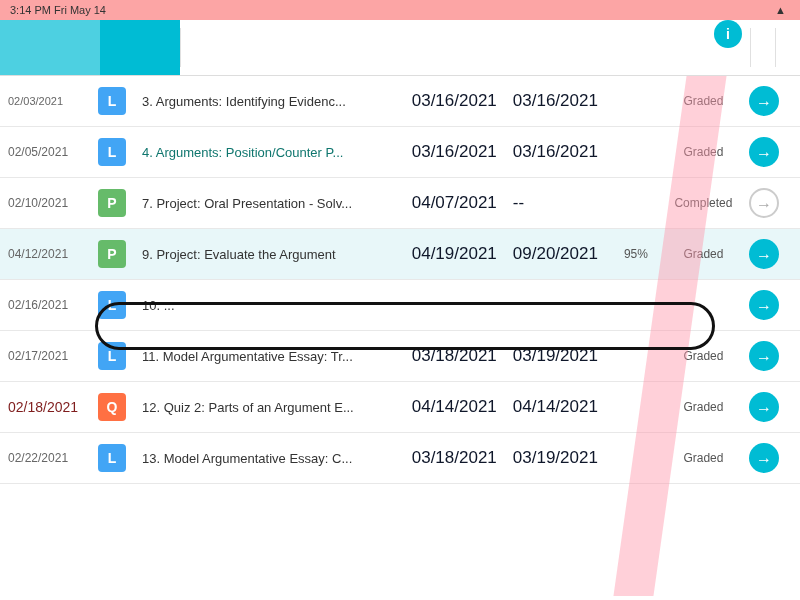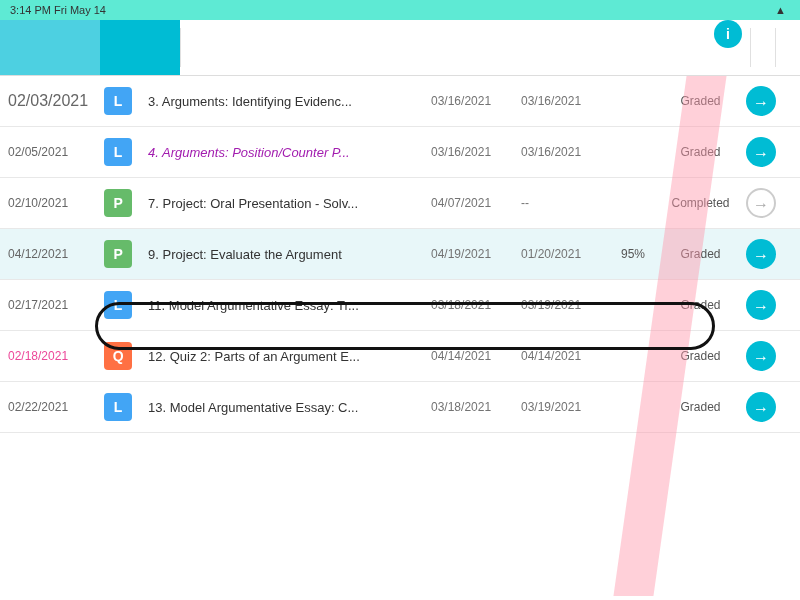--- a/index.html
+++ b/index.html
@@ -1,20 +1,20 @@
 <!DOCTYPE html>
 <html><head>
   <meta charset="utf-8">
   <style>
     * { box-sizing: border-box; margin: 0; padding: 0; }
     body { font-family: -apple-system, BlinkMacSystemFont, 'Helvetica Neue', Arial, sans-serif; background: #f0f0f0; width: 800px; height: 600px; overflow: hidden; }
 
     
     .status-bar {
-      background: #5eead4;
+      background: #fca5a5;
       height: 20px;
       display: flex;
       align-items: center;
       justify-content: space-between;
       padding: 0 10px;
       font-size: 11px;
       color: #333;
     }
     .status-bar-center { position: absolute; left: 50%; transform: translateX(-50%); font-size: 11px; color: #555; }
     .status-bar-right { display: flex; gap: 4px; align-items: center; font-size: 11px; }
@@ -107,21 +107,21 @@
     .type-badge {
       width: 28px; height: 28px;
       border-radius: 4px;
       display: flex; align-items: center; justify-content: center;
       color: #fff; font-weight: 700; font-size: 14px;
       flex-shrink: 0;
     }
     .badge-L { background: #42a5f5; }
     .badge-Q { background: #ff7043; }
     .badge-P { background: #66bb6a; }
-    .date-col { color: #737373; font-size: 12px; width: 90px; }
+    .date-col { color: #0f172a; font-size: 17px; width: 90px; }
     .score-col { color: #555; font-size: 12px; width: 60px; text-align: center; }
     .status-col { color: #555; font-size: 12px; width: 75px; text-align: center; }
     .arrow-btn {
       width: 30px; height: 30px;
       background: #00bcd4;
       border-radius: 50%;
       display: flex; align-items: center; justify-content: center;
       color: #fff; font-size: 16px;
       cursor: pointer;
     }
@@ -188,39 +188,39 @@
   <div class="nav-divider"></div>
   <div class="nav-section-label"></div>
   <div class="nav-divider"></div>
   <div class="nav-question-label"></div>
 </div>
 
 <div class="table-container">
   <table>
     <tbody id="table-body">
         <tr>
-    <td style="font-size:16px;color:#666;">02/03/2021</td>
+    <td style="font-size:11px;color:#666;">02/03/2021</td>
     <td class="badge-cell">
       <div class="type-badge badge-L">L</div>
     </td>
     <td class="name-cell" style="color:#333;max-width:210px;overflow:hidden;text-overflow:ellipsis;white-space:nowrap;">3. Arguments: Identifying Evidenc...</td>
     <td class="date-col">03/16/2021</td>
     <td class="date-col">03/16/2021</td>
     <td class="score-col"></td>
     <td class="status-col">Graded</td>
     <td>
             <div class="arrow-btn">→</div>
           </td>
   </tr>
         <tr>
     <td style="font-size:12px;color:#666;">02/05/2021</td>
     <td class="badge-cell">
       <div class="type-badge badge-L">L</div>
     </td>
-    <td class="name-cell" style="color:#a21caf;max-width:210px;overflow:hidden;text-overflow:ellipsis;white-space:nowrap;font-style:italic;">4. Arguments: Position/Counter P...</td>
+    <td class="name-cell" style="color:#0f766e;max-width:210px;overflow:hidden;text-overflow:ellipsis;white-space:nowrap;">4. Arguments: Position/Counter P...</td>
     <td class="date-col">03/16/2021</td>
     <td class="date-col">03/16/2021</td>
     <td class="score-col"></td>
     <td class="status-col">Graded</td>
     <td>
             <div class="arrow-btn">→</div>
           </td>
   </tr>
         <tr>
     <td style="font-size:12px;color:#666;">02/10/2021</td>
@@ -236,43 +236,57 @@
             <div class="arrow-btn-white">→</div>
           </td>
   </tr>
         <tr class="row-highlight">
     <td style="font-size:12px;color:#666;">04/12/2021</td>
     <td class="badge-cell">
       <div class="type-badge badge-P">P</div>
     </td>
     <td class="name-cell" style="color:#333;max-width:210px;overflow:hidden;text-overflow:ellipsis;white-space:nowrap;">9. Project: Evaluate the Argument</td>
     <td class="date-col">04/19/2021</td>
-    <td class="date-col">01/20/2021</td>
+    <td class="date-col">09/20/2021</td>
     <td class="score-col">95%</td>
     <td class="status-col">Graded</td>
+    <td>
+            <div class="arrow-btn">→</div>
+          </td>
+  </tr>
+        <tr>
+    <td style="font-size:12px;color:#666;">02/16/2021</td>
+    <td class="badge-cell">
+      <div class="type-badge badge-L">L</div>
+    </td>
+    <td class="name-cell" style="color:#333;max-width:210px;overflow:hidden;text-overflow:ellipsis;white-space:nowrap;">10. ...</td>
+    <td class="date-col"></td>
+    <td class="date-col"></td>
+    <td class="score-col"></td>
+    <td class="status-col"></td>
     <td>
             <div class="arrow-btn">→</div>
           </td>
   </tr>
         <tr>
     <td style="font-size:12px;color:#666;">02/17/2021</td>
     <td class="badge-cell">
       <div class="type-badge badge-L">L</div>
     </td>
     <td class="name-cell" style="color:#333;max-width:210px;overflow:hidden;text-overflow:ellipsis;white-space:nowrap;">11. Model Argumentative Essay: Tr...</td>
     <td class="date-col">03/18/2021</td>
     <td class="date-col">03/19/2021</td>
     <td class="score-col"></td>
     <td class="status-col">Graded</td>
     <td>
             <div class="arrow-btn">→</div>
           </td>
   </tr>
         <tr>
-    <td style="font-size:12px;color:#ec4899;">02/18/2021</td>
+    <td style="font-size:14px;color:#7f1d1d;">02/18/2021</td>
     <td class="badge-cell">
       <div class="type-badge badge-Q">Q</div>
     </td>
     <td class="name-cell" style="color:#333;max-width:210px;overflow:hidden;text-overflow:ellipsis;white-space:nowrap;margin-top:16px;">12. Quiz 2: Parts of an Argument E...</td>
     <td class="date-col">04/14/2021</td>
     <td class="date-col">04/14/2021</td>
     <td class="score-col"></td>
     <td class="status-col">Graded</td>
     <td>
             <div class="arrow-btn">→</div>

